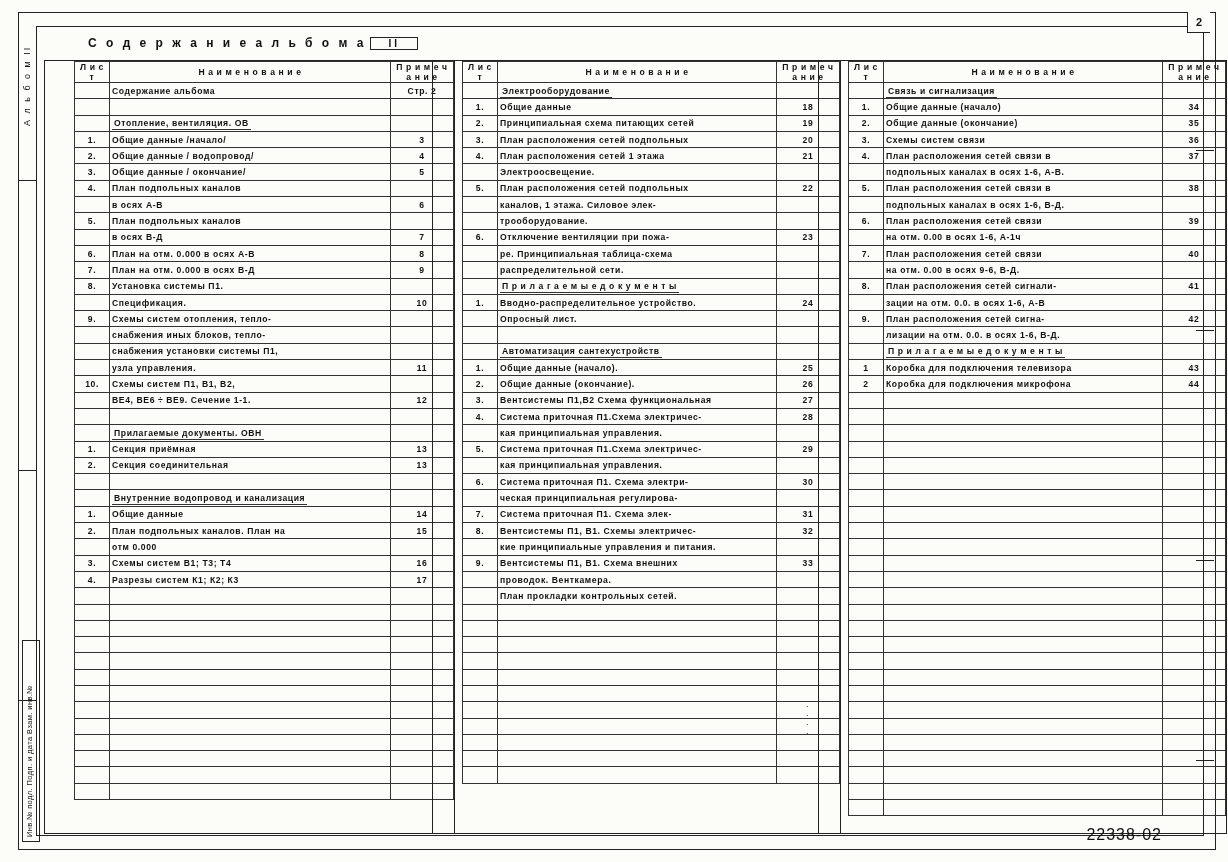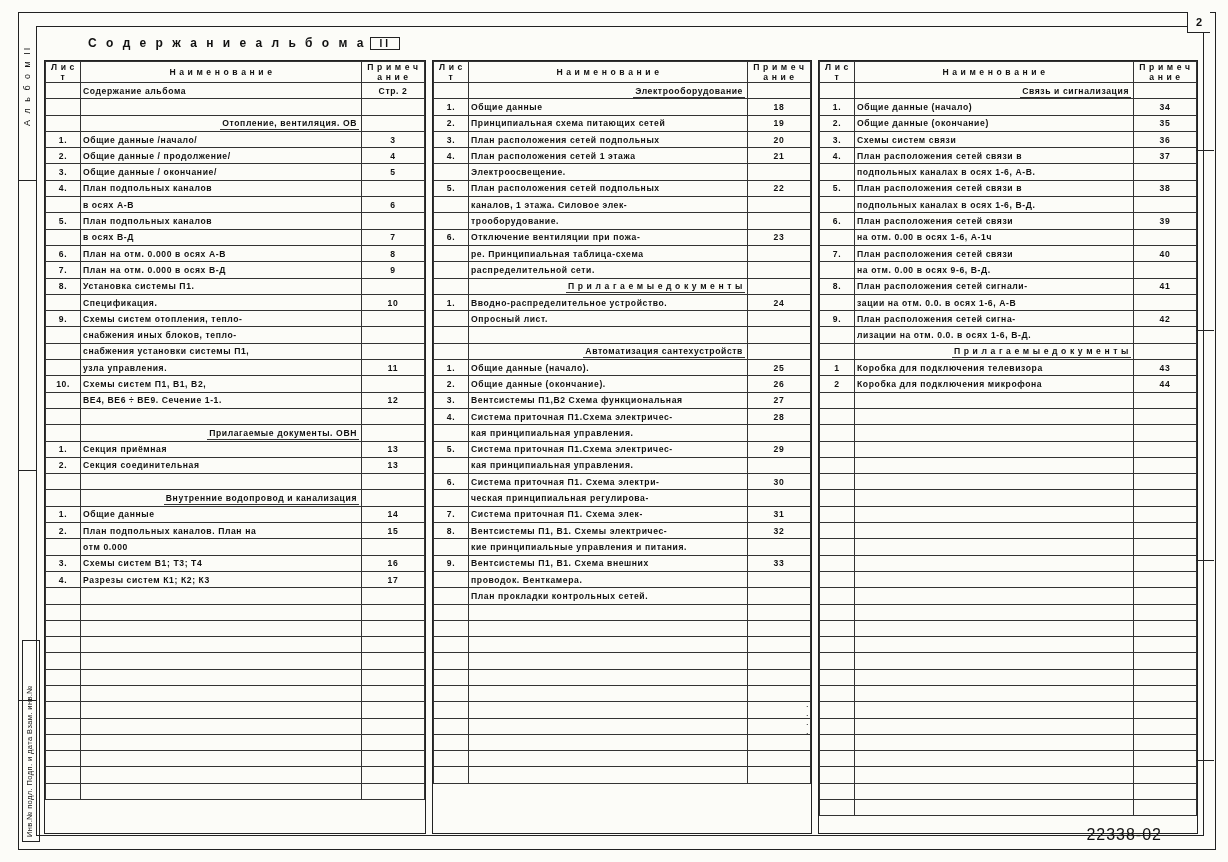--- a/index.html
+++ b/index.html
@@ -12,35 +12,35 @@
   .pagebox{position:absolute;right:18px;top:12px;width:22px;height:20px;border:1px solid #222;border-top:none;border-right:none;
     display:flex;align-items:center;justify-content:center;font-size:11px;font-weight:bold;background:#fcfcf8;}
   .albumbox{position:absolute;left:22px;top:40px;width:14px;height:90px;}
   .albumbox .t{position:absolute;left:0;top:86px;transform:rotate(-90deg);transform-origin:left top;font-size:9px;letter-spacing:2px;white-space:nowrap;}
   .stampbox{position:absolute;left:22px;top:640px;width:16px;height:200px;border:1px solid #222;}
   .stampbox .t{position:absolute;left:2px;top:196px;transform:rotate(-90deg);transform-origin:left top;font-size:7.5px;letter-spacing:.4px;white-space:nowrap;}
   
   .tick{position:absolute;background:#222;}
   
   .doc-title{position:absolute;left:88px;top:36px;font-size:12px;letter-spacing:3px;font-weight:bold;white-space:nowrap;}
-  .doc-title .rn{border:1px solid #222;padding:0 8px;margin-left:4px;font-size:10px;}
+  .doc-title .rn{border:1px solid #222;padding:0 17px;margin-left:4px;font-size:10px;}
   
   .col{position:absolute;top:60px;border:1px solid #222;}
   .col1{left:44px;width:380px;}
   .col2{left:432px;width:378px;}
   .col3{left:818px;width:378px;}
-  .col{height:772px;background:transparent;}
+  .col{height:772px;background:transparent;padding-left:29px;}
   table.tbl{border-collapse:collapse;width:100%;table-layout:fixed;}
   table.tbl td,table.tbl th{border:1px solid #333;height:15.3px;padding:0 2px;font-size:8.6px;vertical-align:middle;
      letter-spacing:.6px;font-weight:bold;}
   .hdr td{text-align:center;font-size:8.4px;letter-spacing:1px;height:22px;}
   .cnum{width:30px;text-align:center;}
   .cnote{width:58px;text-align:center;}
   .cname{text-align:left;padding-left:6px;}
-  .sect{text-align:right;letter-spacing:1.6px;}
+  .sect{text-align:left;letter-spacing:1.6px;}
   .sect span{border-bottom:1px solid #333;padding:0 2px 1px 2px;}
   .ctr{text-align:center;}
   .ind{padding-left:14px;}
   .blank td{border:1px solid #333;}
   .bottomcode{position:absolute;right:66px;bottom:18px;font-size:16px;letter-spacing:1px;}
   .dotcol{position:absolute;left:806px;top:700px;font-size:9px;line-height:9px;}
 </style>
 </head>
 <body>
 
@@ -88,21 +88,21 @@
             <td class="cname sect"><span>Отопление, вентиляция.  ОВ</span></td>
             <td class="cnote"></td>
           </tr>
           <tr>
             <td class="cnum">1.</td>
             <td class="cname">Общие  данные  /начало/</td>
             <td class="cnote">3</td>
           </tr>
           <tr>
             <td class="cnum">2.</td>
-            <td class="cname">Общие  данные / продолжение/</td>
+            <td class="cname">Общие  данные / водопровод/</td>
             <td class="cnote">4</td>
           </tr>
           <tr>
             <td class="cnum">3.</td>
             <td class="cname">Общие  данные / окончание/</td>
             <td class="cnote">5</td>
           </tr>
           <tr>
             <td class="cnum">4.</td>
             <td class="cname">План  подпольных  каналов</td>

